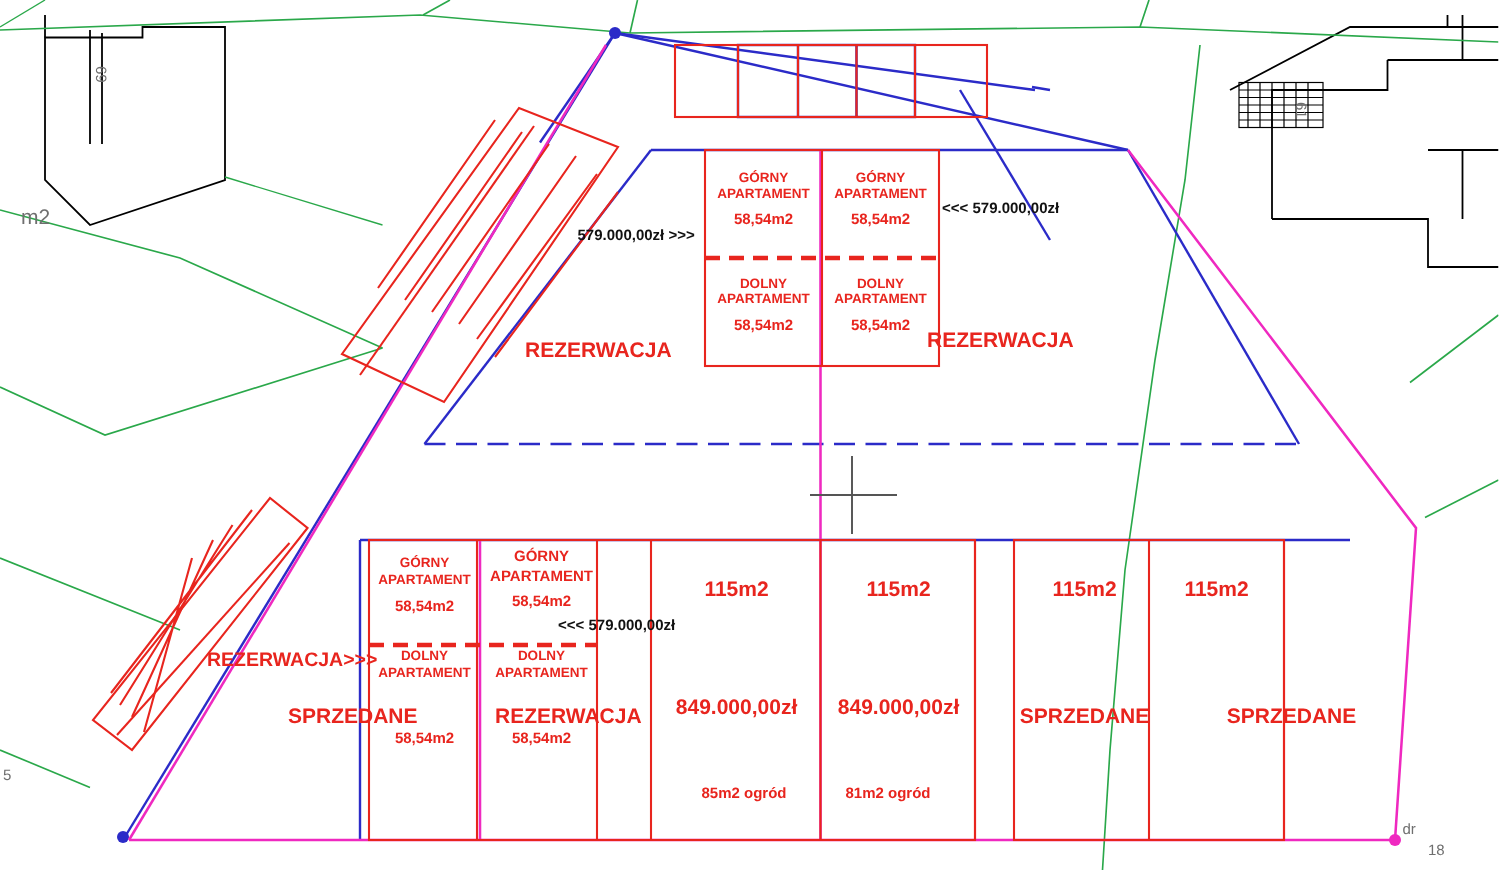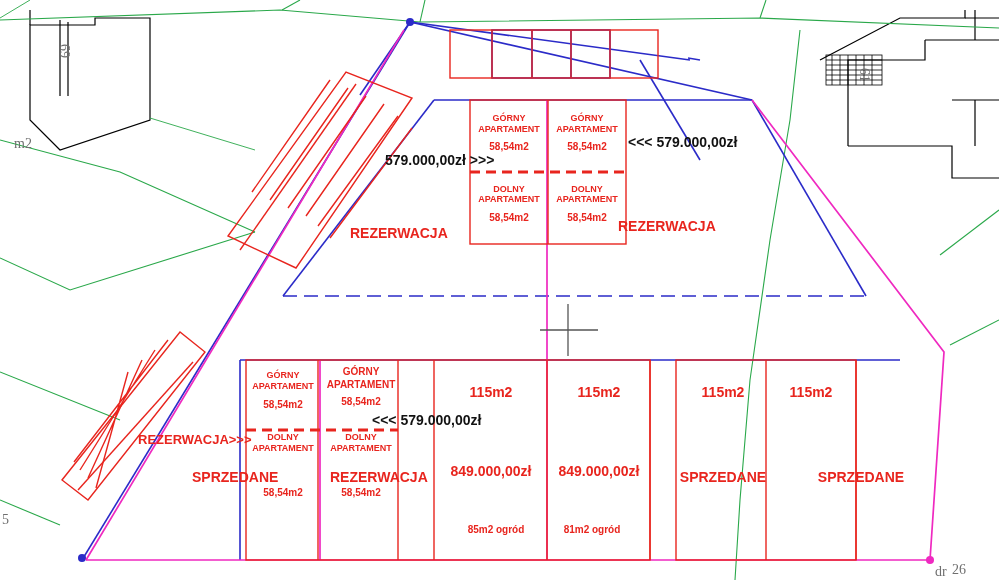--- a/index.html
+++ b/index.html
@@ -2,25 +2,25 @@
 <html><head>
 <meta charset="utf-8">
 <style>
   html,body{margin:0;padding:0;background:#fff;}
   body{width:999px;height:582px;overflow:hidden;font-family:"Liberation Sans",sans-serif;}
   #stage{position:relative;width:999px;height:582px;background:#ffffff;}
   svg.layer{position:absolute;left:0;top:0;width:999px;height:582px;}
   .lbl{position:absolute;white-space:nowrap;font-family:"Liberation Sans",sans-serif;}
   .red{color:#e8251e;}
   .rbold{color:#e8251e;font-weight:bold;}
-  .gray{color:#6f6f6f;font-family:Liberation Serif, serif;}
+  .gray{color:#6f6f6f;}
   .ctr{text-align:center;transform:translateX(-50%);}
   .t9{font-size:9px;}
   .t11{font-size:10px;}
-  .t12{font-size:14px;}
+  .t12{font-size:10px;}
   .t13{font-size:13px;}
   .t14{font-size:14px;}
   .b{font-weight:bold;}
   .rot90{transform-origin:left top;}
 </style>
 </head>
 <body>
 
 <div id="stage">
 
@@ -142,22 +142,22 @@
     <g stroke="#555" stroke-width="1.3">
       <path d="M540 330 L598 330"></path>
       <path d="M568 304 L568 356"></path>
     </g>
   </svg>
 
   <div class="lbl t14 gray" style="left:14px;top:136px;">m2</div>
   <div class="lbl t12 gray rot90" style="left:72px;top:44px;transform:rotate(90deg);transform-origin:left top;">69</div>
   <div class="lbl t12 gray" style="left:872px;top:68px;transform:rotate(90deg);transform-origin:left top;">61</div>
   <div class="lbl t12 gray" style="left:2px;top:512px;">5</div>
-  <div class="lbl t12 gray" style="left:952px;top:562px;">26</div>
-  <div class="lbl t12 gray" style="left:935px;top:564px;">dr</div>
+  <div class="lbl t12 gray" style="left:952px;top:562px;">18</div>
+  <div class="lbl t12 gray" style="left:935px;top:548px;">dr</div>
 
   <div class="lbl t9 b red ctr" style="left:509px;top:113px;">GÓRNY</div>
   <div class="lbl t9 b red ctr" style="left:509px;top:124px;">APARTAMENT</div>
   <div class="lbl t11 b red ctr" style="left:509px;top:141px;">58,54m2</div>
 
   <div class="lbl t9 b red ctr" style="left:587px;top:113px;">GÓRNY</div>
   <div class="lbl t9 b red ctr" style="left:587px;top:124px;">APARTAMENT</div>
   <div class="lbl t11 b red ctr" style="left:587px;top:141px;">58,54m2</div>
 
   <div class="lbl t9 b red ctr" style="left:509px;top:184px;">DOLNY</div>

